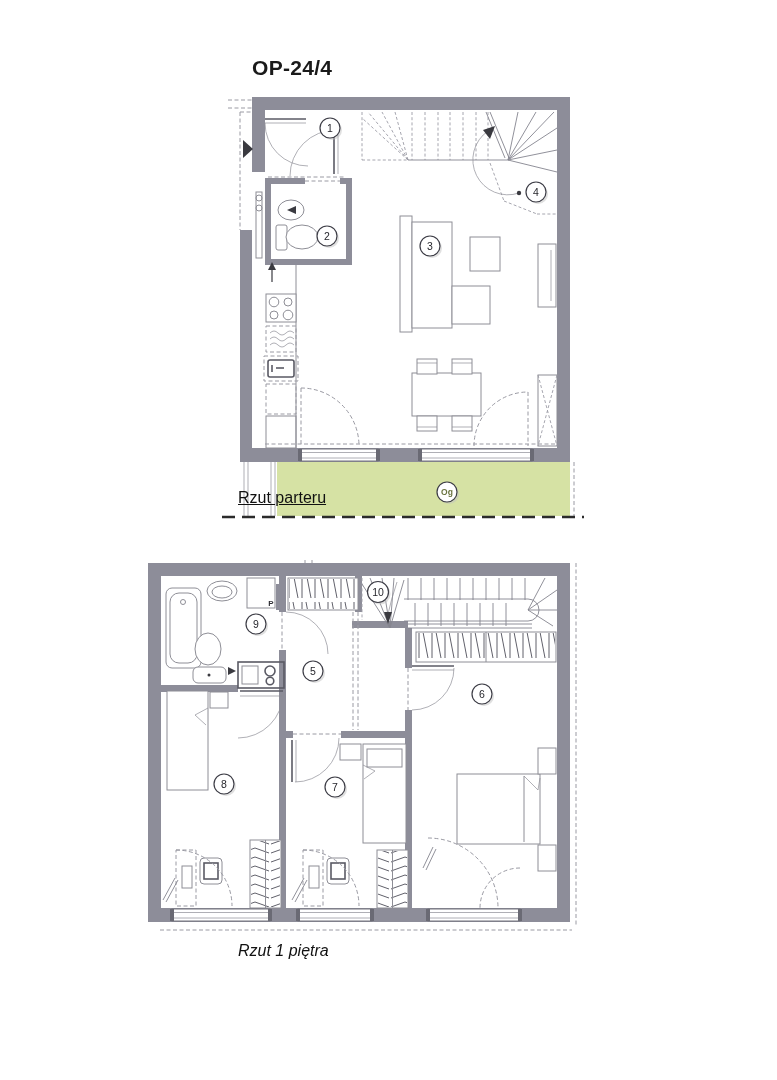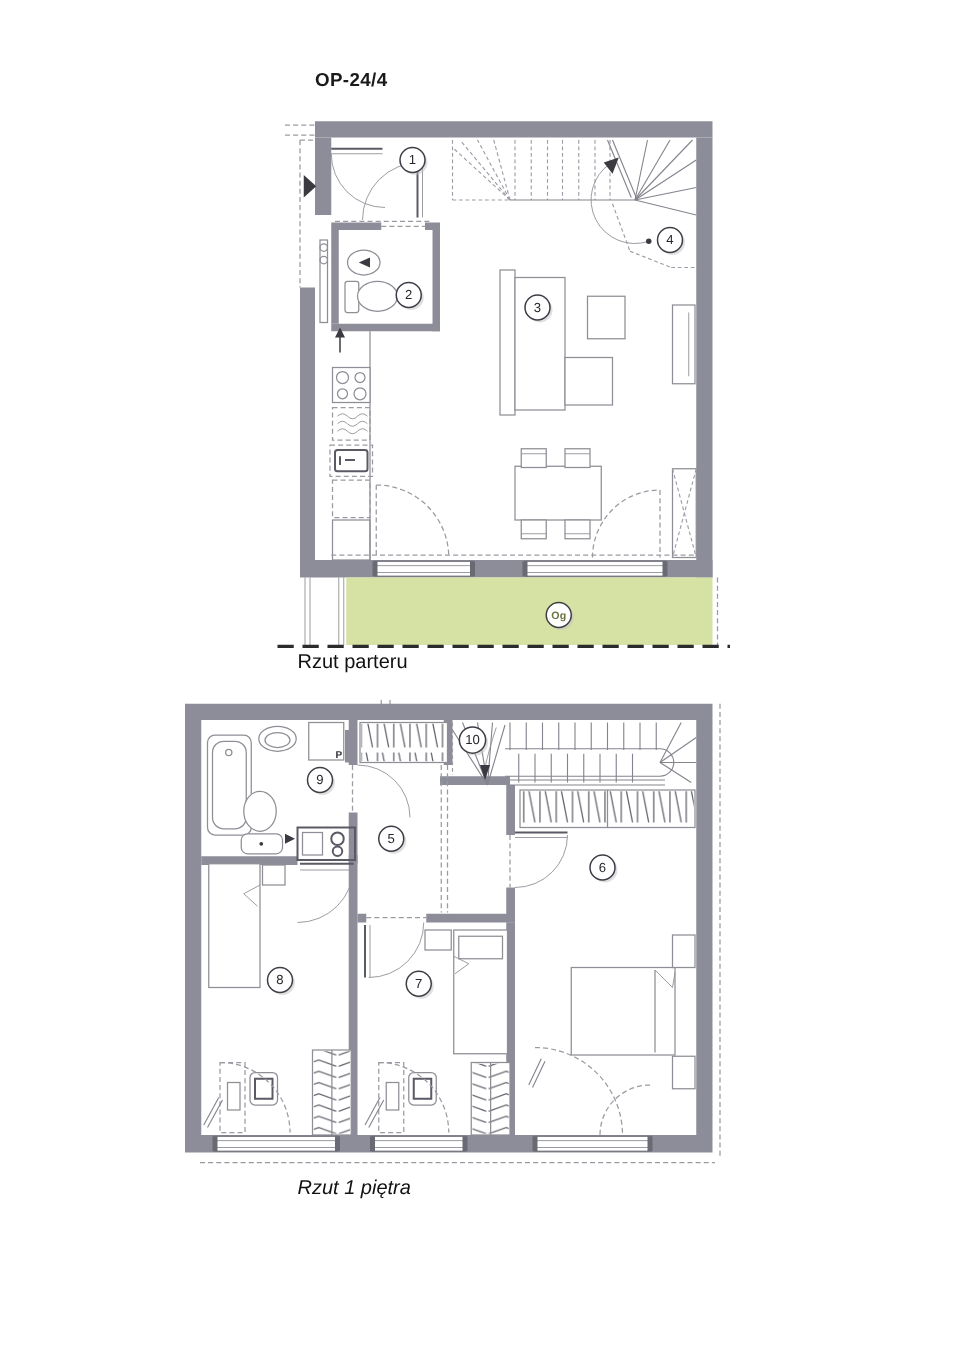--- a/index.html
+++ b/index.html
@@ -1,19 +1,19 @@
 <!DOCTYPE html>
 <html style="--wall: #8d8d99; --terrace: #d6e2a4; --line: #8e8e96; --dash: #9a9aa3; --green_text: #6b7440;"><head>
 <meta charset="utf-8">
 <style>
   html,body{margin:0;padding:0;background:#fff;}
   body{width:777px;height:1080px;position:relative;font-family:"Liberation Sans",sans-serif;overflow:hidden;}
-  #plan-title{position:absolute;left:252px;top:56px;font-size:15px;font-weight:bold;color:#1a1a1a;letter-spacing:.3px;}
+  #plan-title{position:absolute;left:252px;top:56px;font-size:21px;font-weight:bold;color:#1a1a1a;letter-spacing:.3px;}
   .caption{position:absolute;font-size:16px;color:#111;}
-  #caption-ground{left:238px;top:521px;}
+  #caption-ground{left:238px;top:489px;text-decoration:underline;}
   #caption-first{left:238px;top:942px;font-style:italic;}
   svg{position:absolute;left:0;top:0;}
   .wall{fill:var(--wall,#8d8d99);stroke:none;}
   .furn{fill:none;stroke:var(--line,#8e8e96);stroke-width:1;}
   .furnw{fill:#fff;stroke:var(--line,#8e8e96);stroke-width:1;}
   .thin{fill:none;stroke:var(--line,#8e8e96);stroke-width:.7;}
   .dash{fill:none;stroke:var(--dash,#9a9aa3);stroke-width:1;stroke-dasharray:4 2.5;}
   .stair{fill:none;stroke:#84848e;stroke-width:.9;}
   .stairdash{fill:none;stroke:#9c9ca6;stroke-width:.9;stroke-dasharray:3 2.2;}
   .dark{fill:none;stroke:#5a5a64;stroke-width:1.6;}

